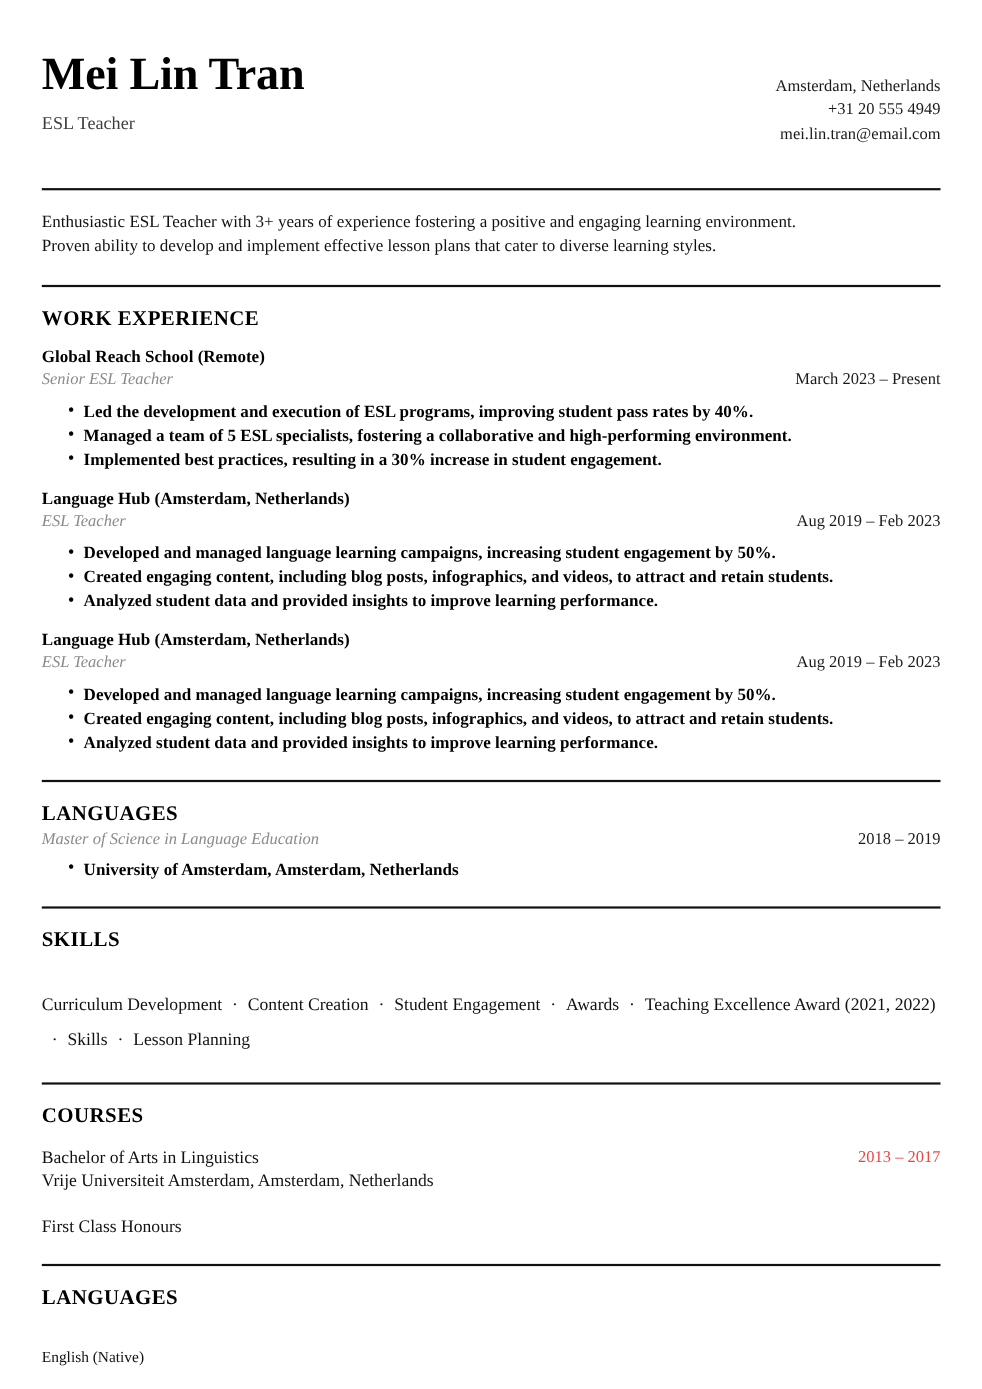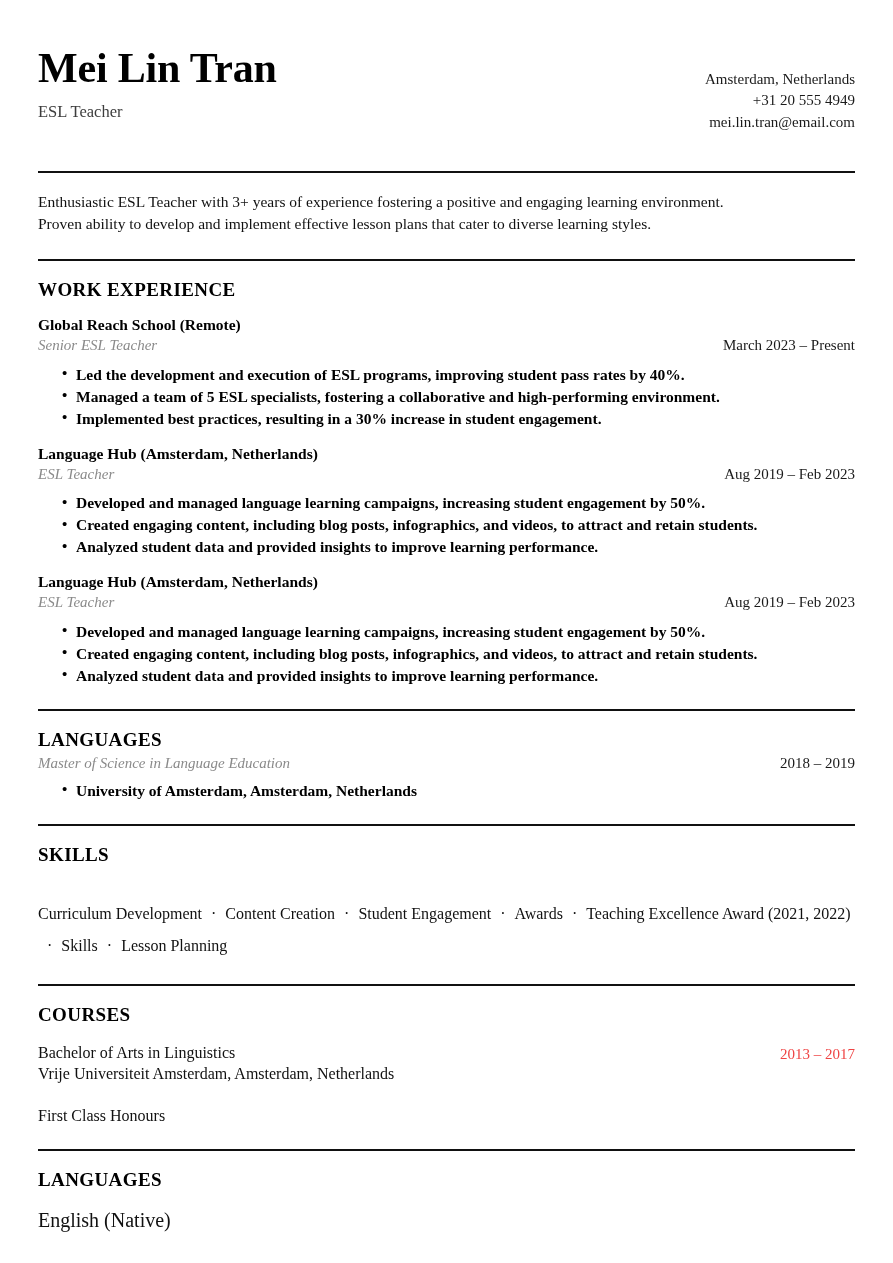--- a/index.html
+++ b/index.html
@@ -163,21 +163,21 @@
     display: inline-block;
     padding: 0 9px;
     color: #111;
   }
 
   
   .course { margin-top: 16px; }
   .course-row {
     display: flex;
     justify-content: space-between;
-    align-items: flex-end;
+    align-items: center;
   }
   .course-title {
     font-size: 16px;
     color: #111;
     line-height: 1.35;
   }
   .course-date {
     font-size: 15px;
     color: #ef4444;
     white-space: nowrap;
@@ -189,23 +189,23 @@
   }
   .course-note {
     font-size: 16px;
     color: #111;
     margin-top: 20px;
     line-height: 1.35;
   }
 
   
   .language {
-    font-size: 20px;
-    color: #111;
-    margin-top: 16px;
+    font-size: 14px;
+    color: #111;
+    margin-top: 35px;
     line-height: 1.35;
   }
 </style>
 </head>
 <body>
 
 <div class="page">
 
   <div class="header">
     <div class="header-left">

